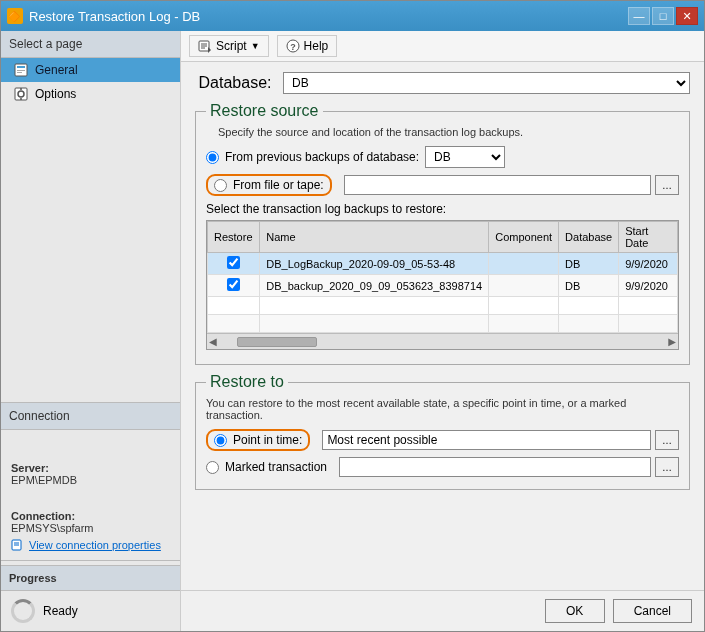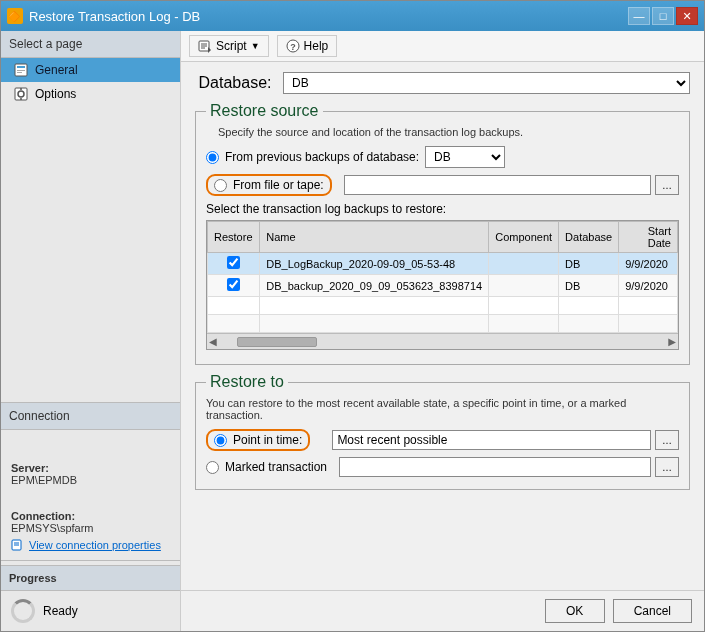--- a/index.html
+++ b/index.html
@@ -227,21 +227,21 @@
           <div style="margin-bottom:4px; font-size:12px;">Select the transaction log backups to restore:</div>
 
           <div class="backup-table-container">
             <table class="backup-table">
               <thead>
                 <tr>
                   <th style="width:55px;">Restore</th>
                   <th>Name</th>
                   <th style="width:70px;">Component</th>
                   <th style="width:60px;">Database</th>
-                  <th style="width:70px;text-align:right;">Start Date</th>
+                  <th style="width:70px;">Start Date</th>
                 </tr>
               </thead>
               <tbody>
                 <tr class="selected">
                   <td class="checkbox-cell">
                     <input type="checkbox" checked="" style="">
                   </td>
                   <td>DB_LogBackup_2020-09-09_05-53-48</td>
                   <td></td>
                   <td>DB</td>
@@ -283,21 +283,21 @@
 
         <fieldset>
           <legend>Restore to</legend>
           <div class="restore-to-description">You can restore to the most recent available state, a specific point in time, or a marked transaction.</div>
 
           <div class="point-in-time-row">
             <span class="orange-border">
               <input type="radio" name="restore-to" id="point-in-time" checked="" style="">
               <label for="point-in-time">Point in time:</label>
             </span>
-            <div class="input-with-browse" style="flex:1; margin-left:16px;">
+            <div class="input-with-browse" style="flex:1; margin-left:6px;">
               <input type="text" style="flex: 1 1 0%; height: 20px;" value="Most recent possible">
               <button class="browse-btn">…</button>
             </div>
           </div>
 
           <div class="radio-row">
             <input type="radio" name="restore-to" id="marked-transaction" style="">
             <label for="marked-transaction">Marked transaction</label>
             <div class="input-with-browse" style="flex:1; margin-left:6px;">
               <input type="text" style="flex: 1 1 0%; height: 20px;" disabled="">

